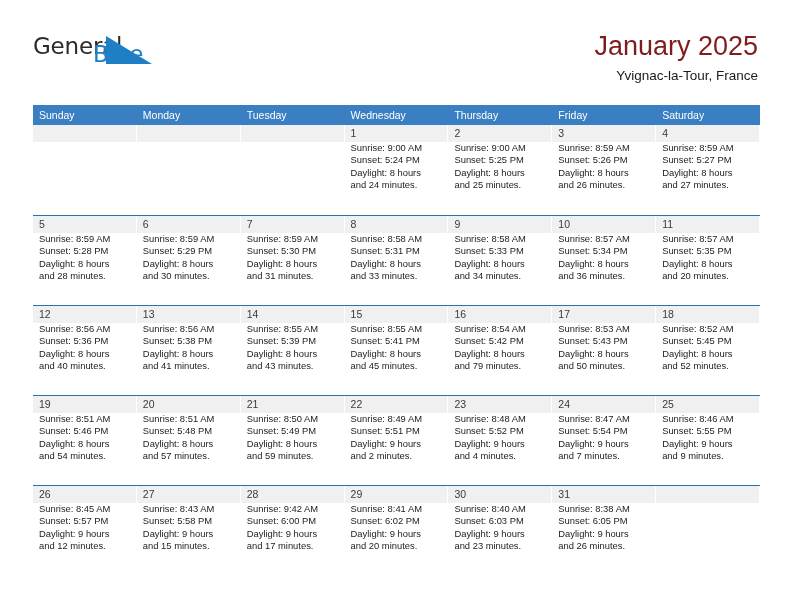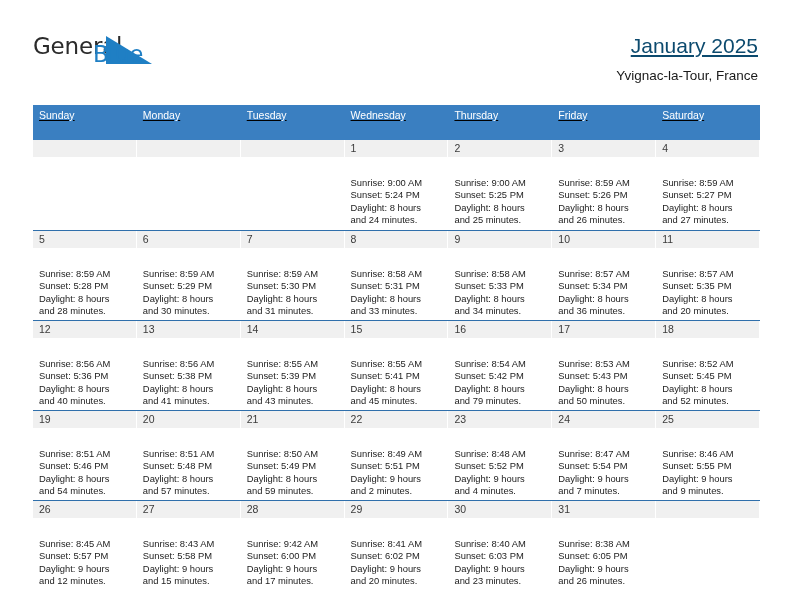--- a/index.html
+++ b/index.html
@@ -61,46 +61,44 @@
     line-height: 26px;
     font-family: "DejaVu Sans", sans-serif;
   }
   .title-block {
     position: absolute;
     right: 34px;
     top: 30px;
     text-align: right;
   }
   .month-title {
-    font-size: 21px;
-    color: #0c4a6e;
+    font-size: 27px;
+    color: #7f1d1d;
     line-height: 32px;
     white-space: nowrap;
-    text-decoration: underline;
   }
   .location {
     font-size: 13.5px;
     color: #1a1a1a;
     line-height: 18px;
     margin-top: 5px;
     white-space: nowrap;
   }
 
   
   .calendar {
     position: absolute;
     left: 33px;
     top: 105px;
     width: 727px;
   }
   .weekdays {
     display: flex;
     background: #3a7fc1;
-    height: 35px;
-    text-decoration: underline;
+    height: 20px;
   }
   .weekday {
     flex: 1 1 0;
     color: #ffffff;
     font-size: 10.5px;
     line-height: 20px;
     padding-left: 6px;
     box-sizing: border-box;
     white-space: nowrap;
   }
@@ -126,21 +124,21 @@
   }
   .day-num {
     position: absolute;
     left: 6px;
     top: 1px;
     font-size: 10.5px;
     color: #3a3a3a;
     line-height: 15px;
   }
   .day-lines {
-    padding: 20px 4px 0 6px;
+    padding: 0 4px 0 6px;
   }
   .day-line {
     font-size: 9.4px;
     line-height: 12.4px;
     color: #222222;
     white-space: nowrap;
   }
 </style>
 </head>
 <body>

